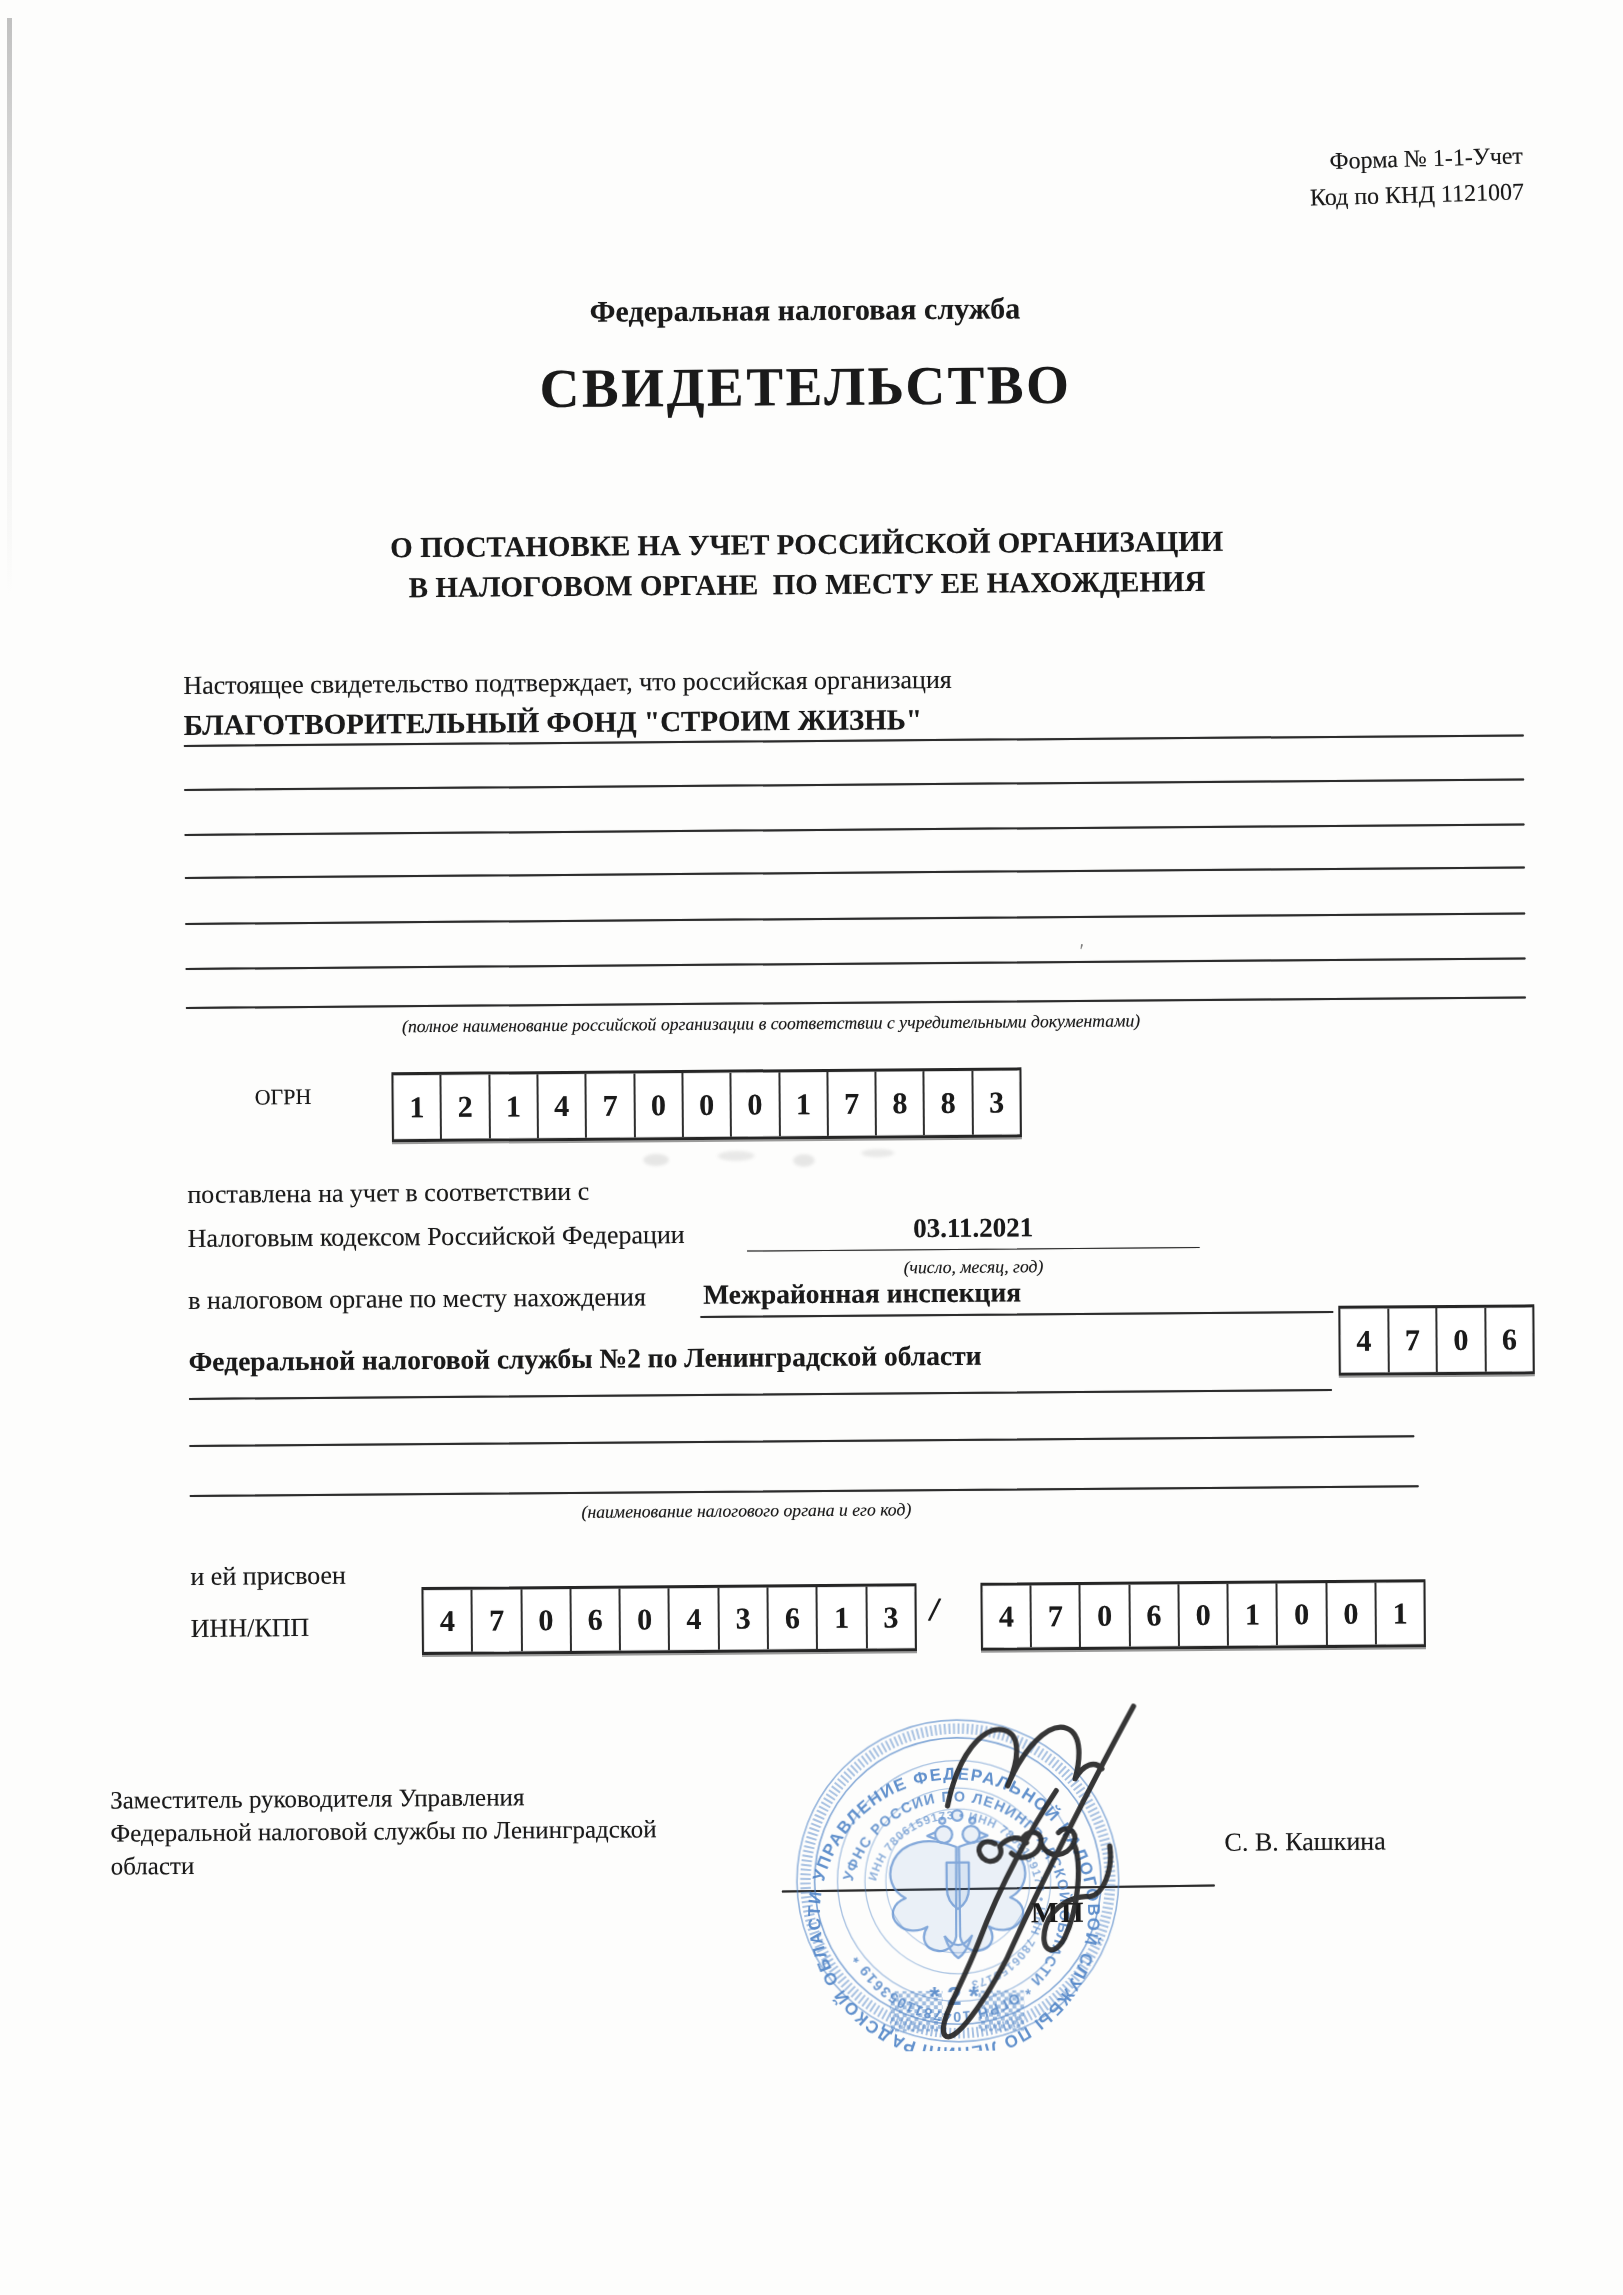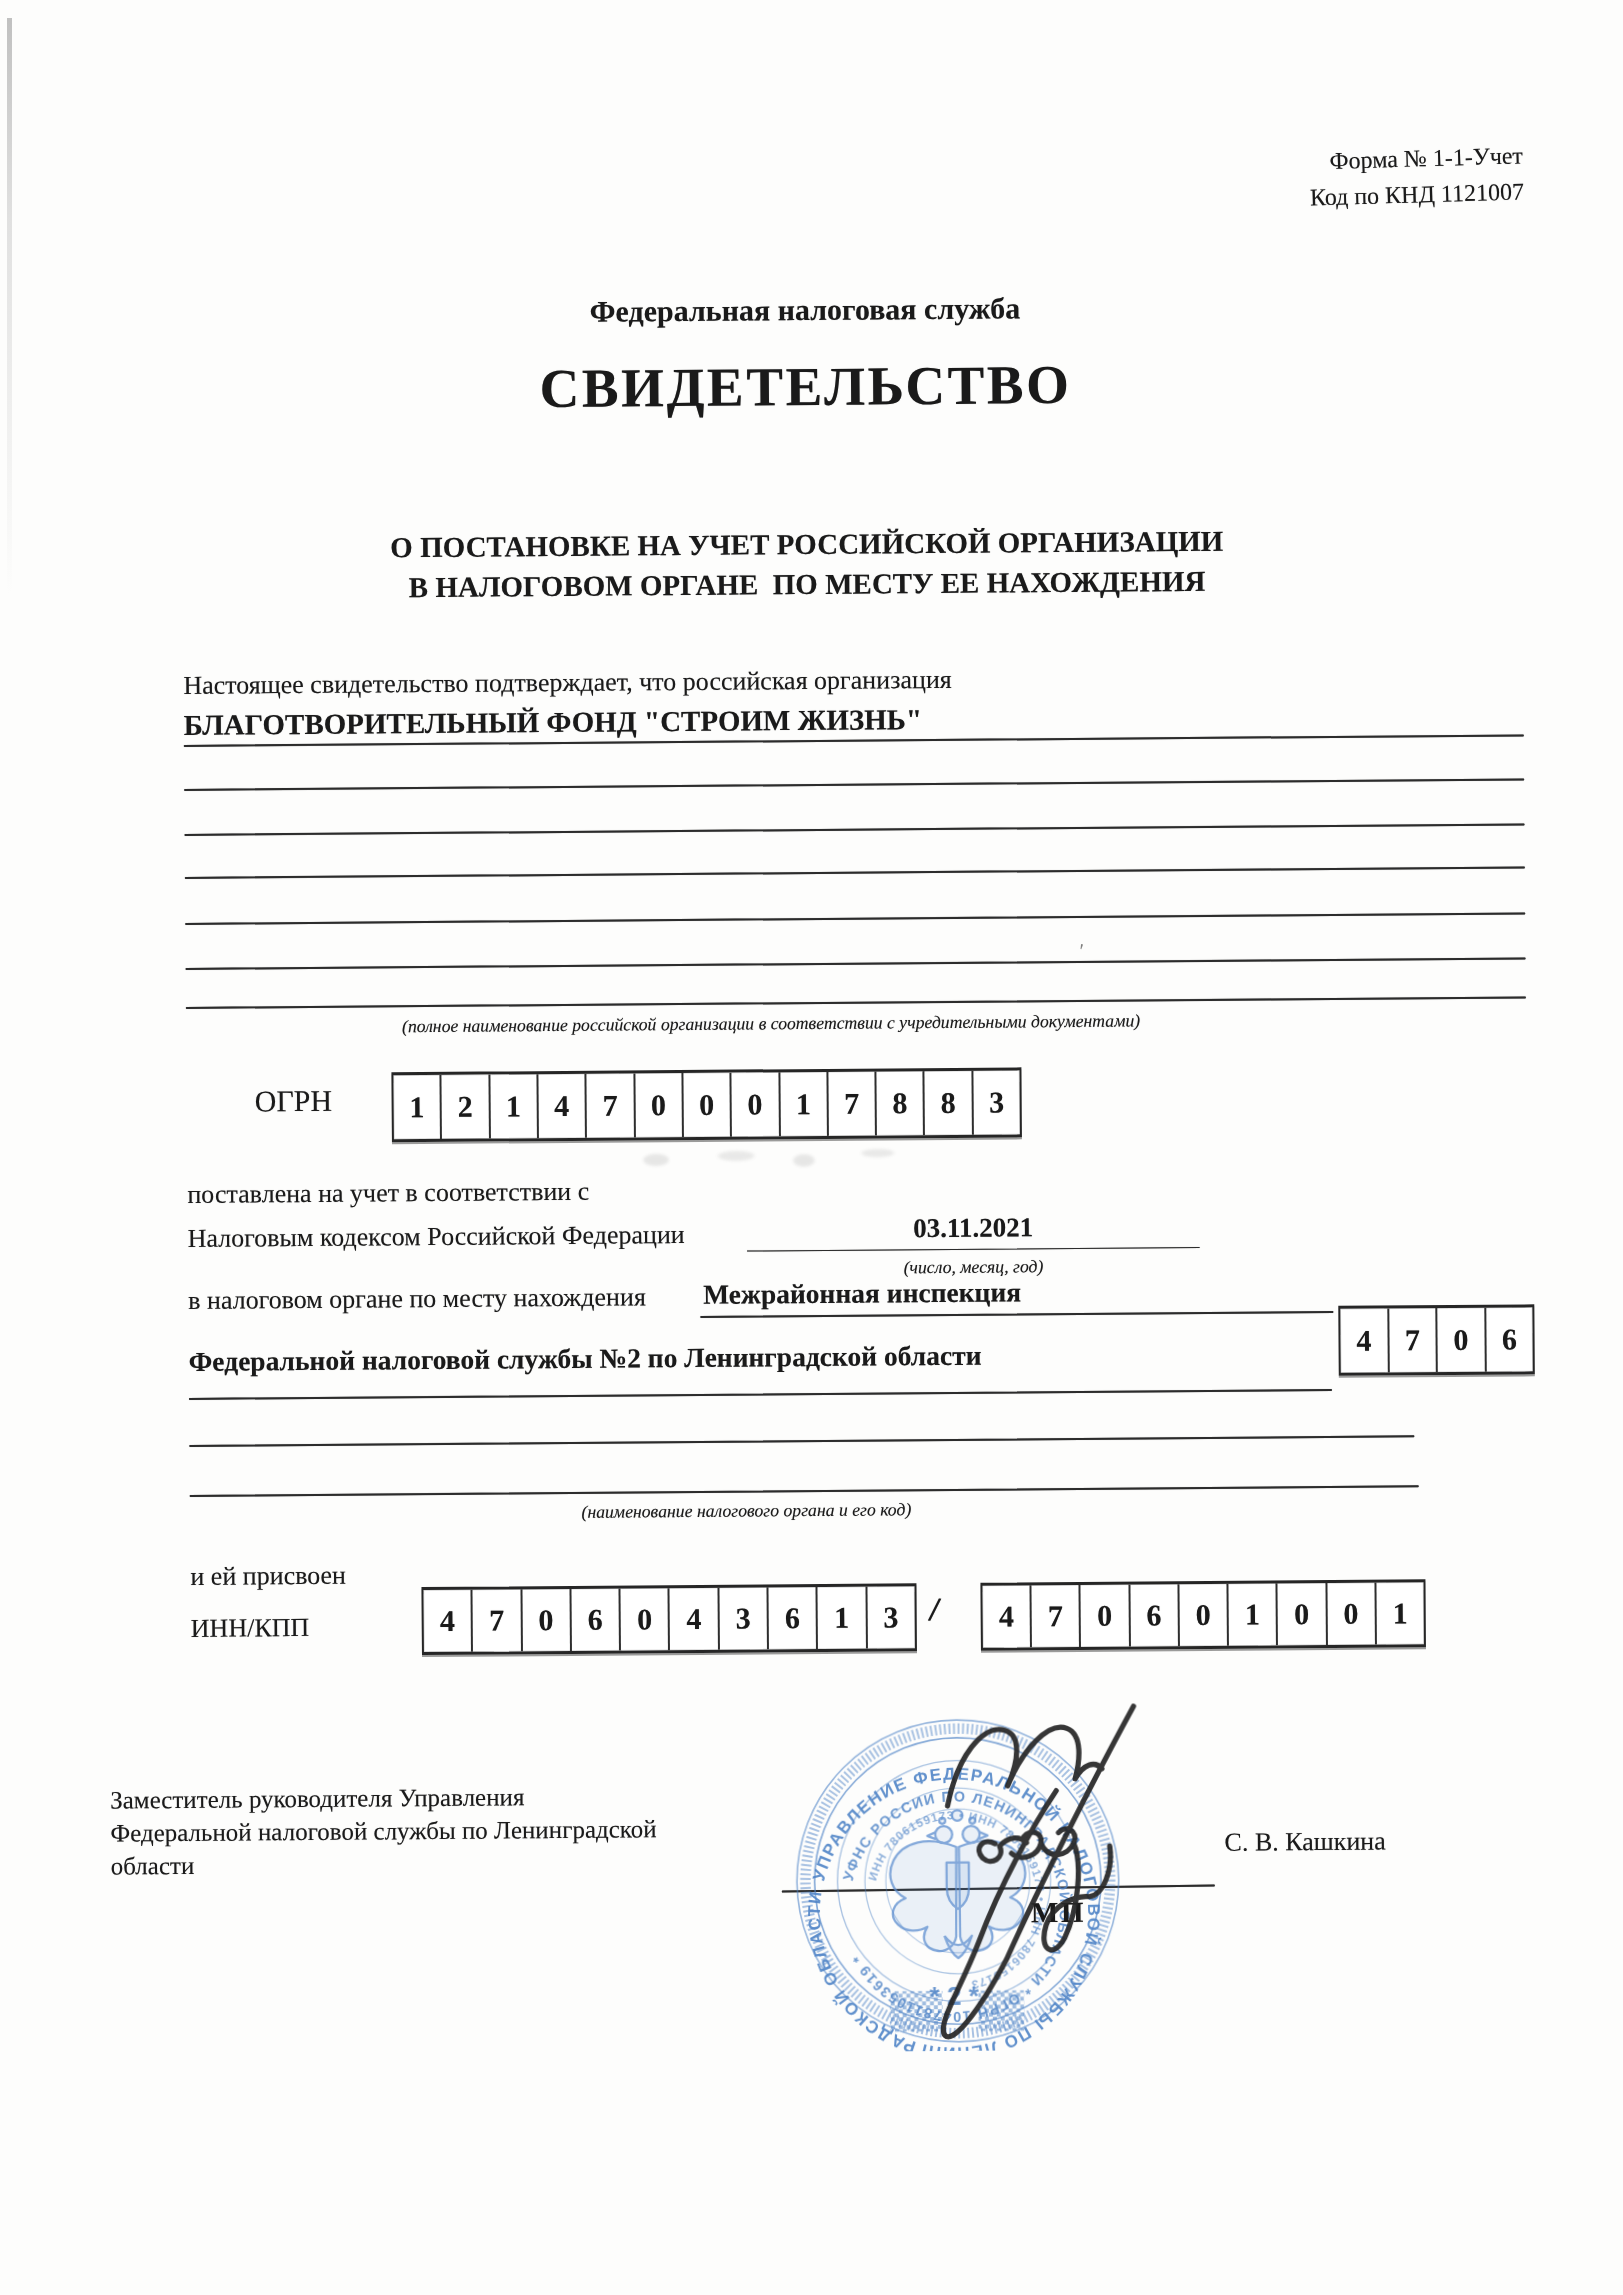--- a/index.html
+++ b/index.html
@@ -67,21 +67,21 @@
     <div class="line" style="left:187px; top:740px; width:1340px;"></div>
     <div class="line" style="left:187px; top:784px; width:1340px;"></div>
     <div class="line" style="left:187px; top:829px; width:1340px;"></div>
     <div class="line" style="left:187px; top:872px; width:1340px;"></div>
     <div class="line" style="left:187px; top:918px; width:1340px;"></div>
     <div class="line" style="left:187px; top:963px; width:1340px;"></div>
     <div class="line" style="left:187px; top:1002px; width:1340px;"></div>
     <div class="t cap ctr" style="left:170px; top:1013px; width:1204px;">(полное наименование российской организации в соответствии с учредительными документами)</div>
     <div class="apos">'</div>
 
-    <div class="t" style="left:255px; top:1080px; font-size:30px;">ОГРН</div>
+    <div class="t" style="left:255px; top:1080px; font-size:22px;">ОГРН</div>
     <div class="grid" style="left:392px; top:1069px; width:626px; height:64px;">
       <div class="cell">1</div>
       <div class="cell">2</div>
       <div class="cell">1</div>
       <div class="cell">4</div>
       <div class="cell">7</div>
       <div class="cell">0</div>
       <div class="cell">0</div>
       <div class="cell">0</div>
       <div class="cell">1</div>

